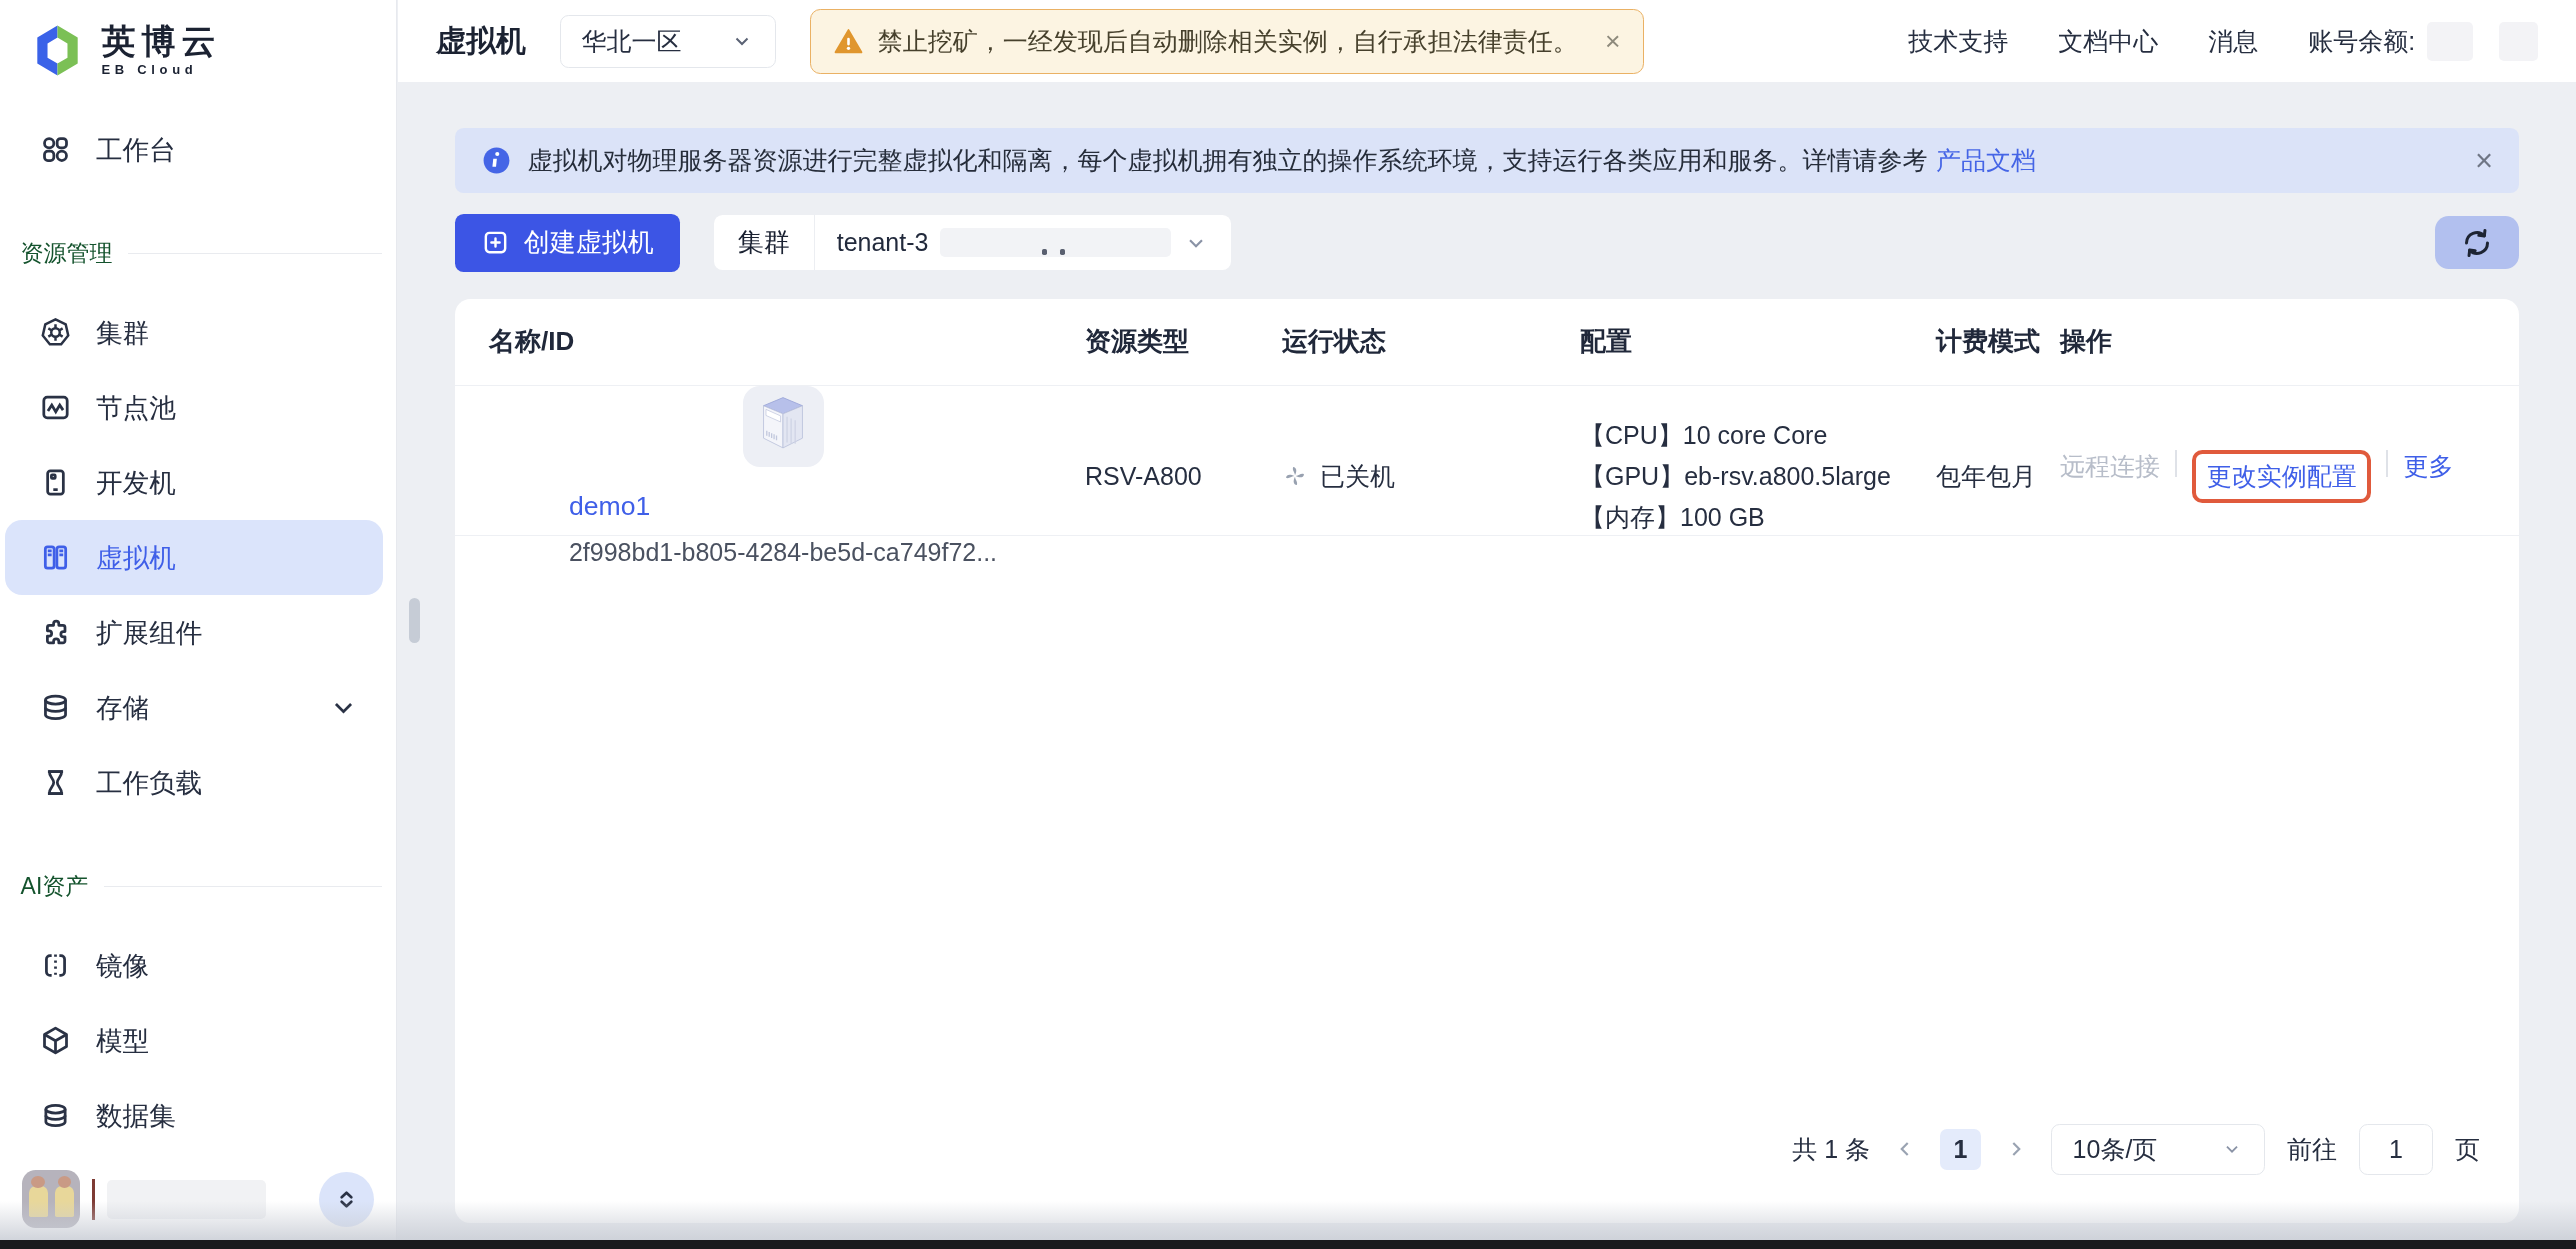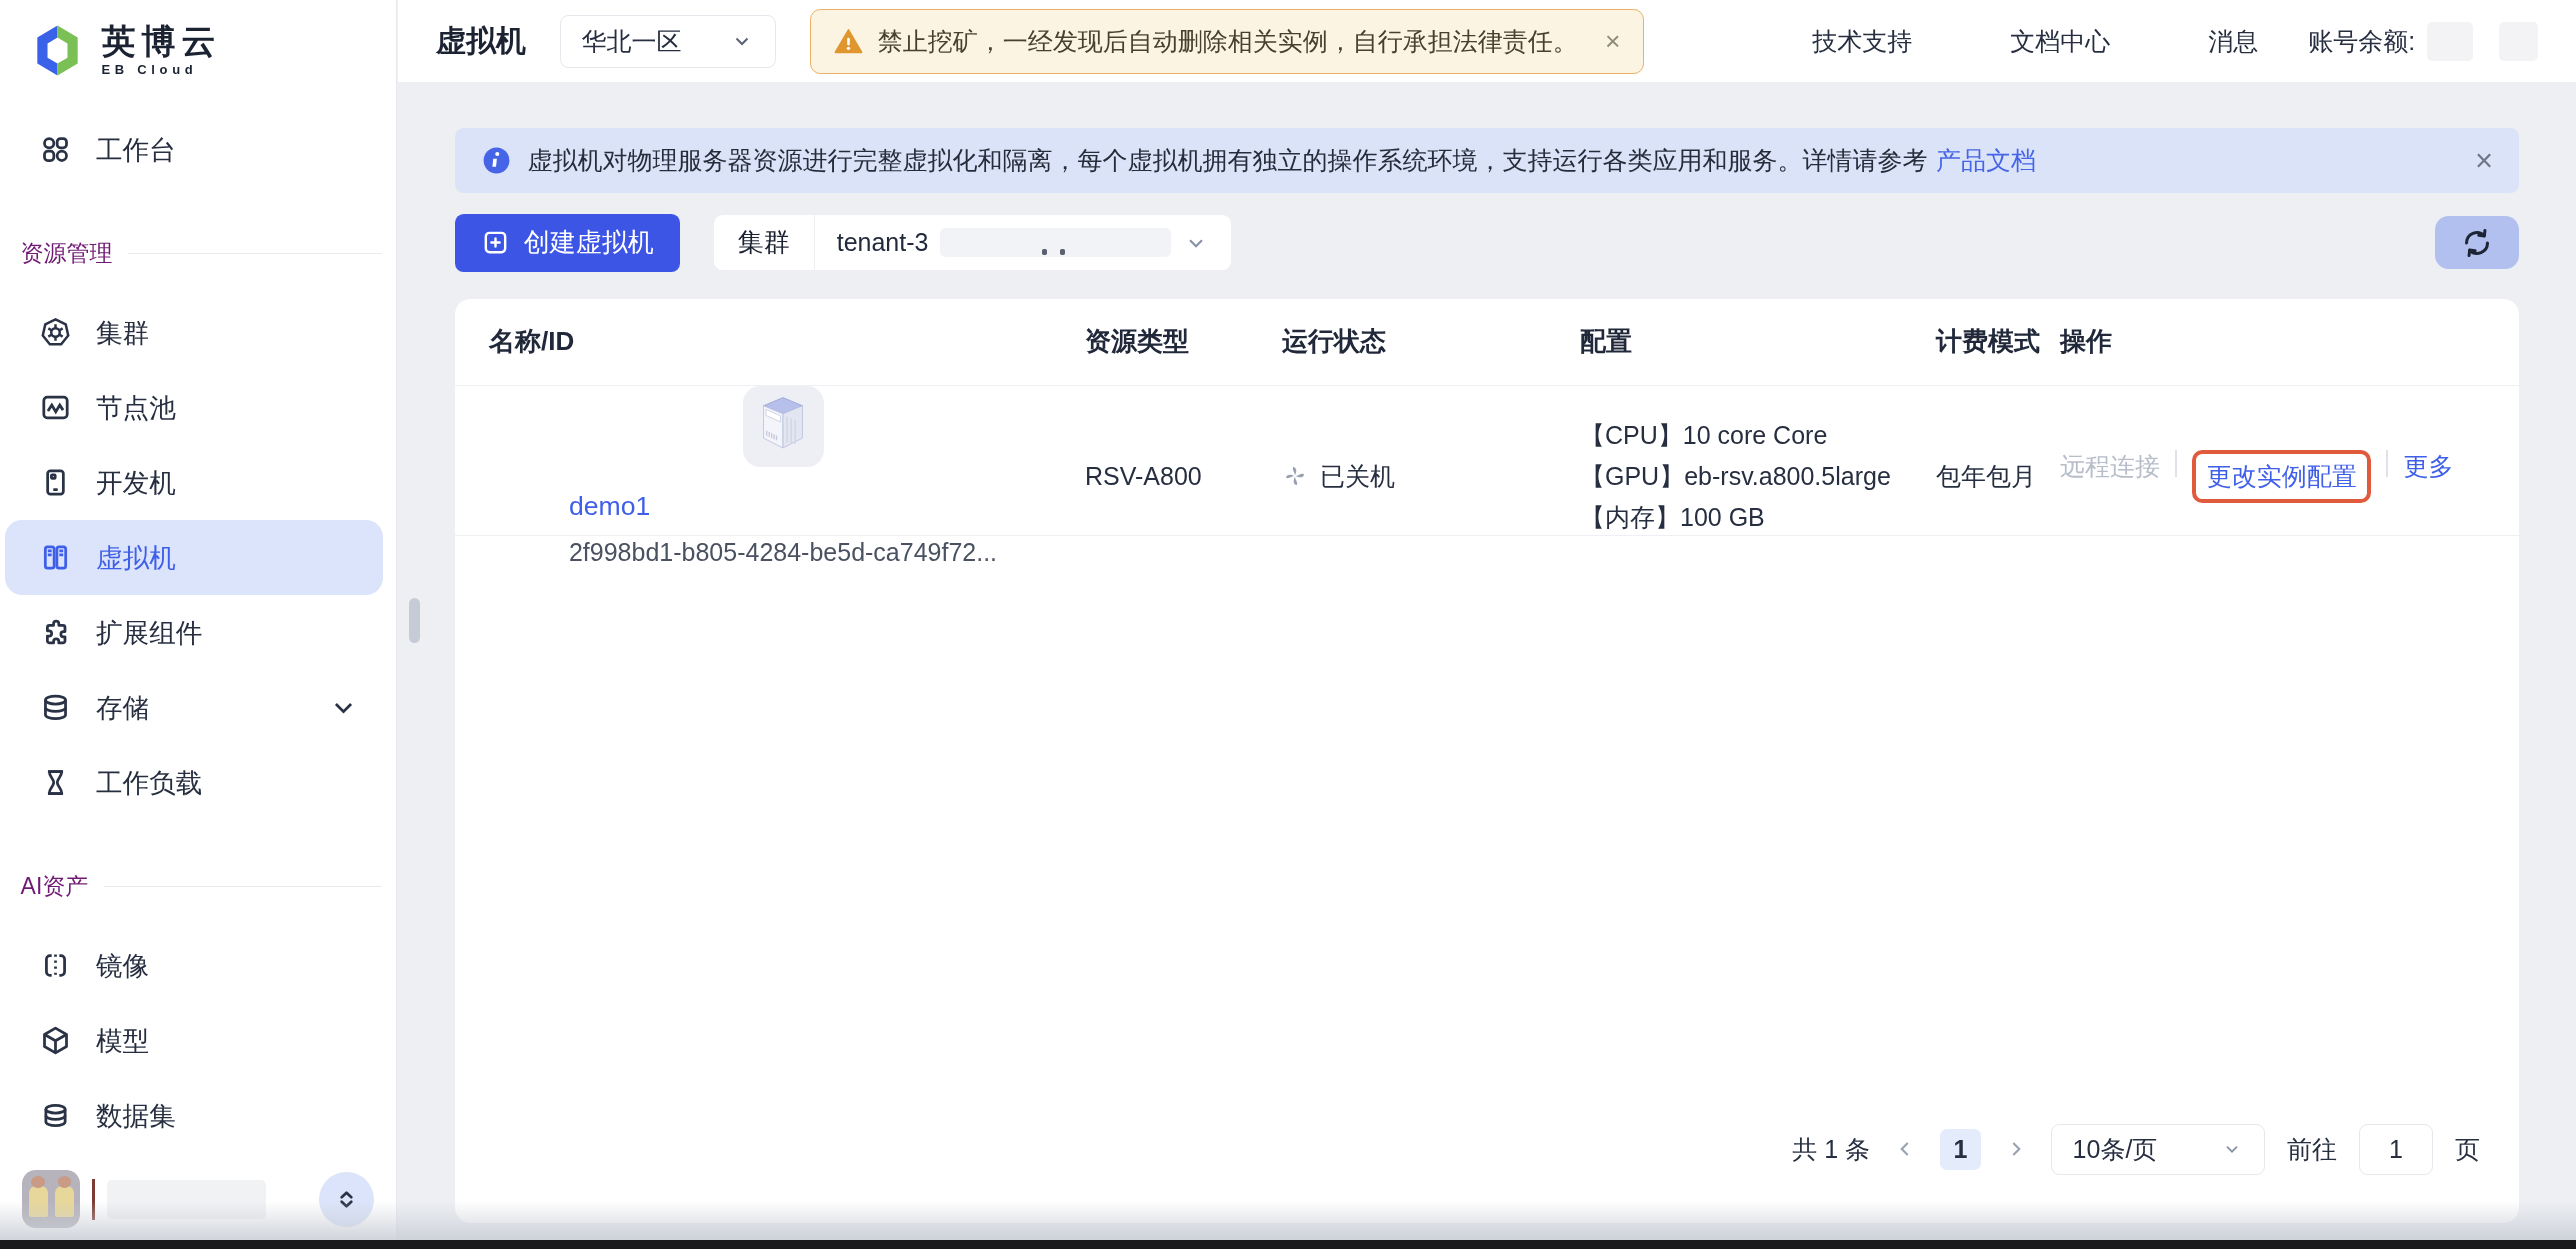--- a/index.html
+++ b/index.html
@@ -18,21 +18,21 @@
   .logo-cn { font-size:34px; font-weight:700; letter-spacing:6px; color:#1b2232; line-height:1; }
   .logo-en { font-size:13px; font-weight:600; letter-spacing:4.7px; color:#1b2232; margin-top:4.3px; }
   .nav-item { display:flex; align-items:center; gap:24px; height:75px; padding-left:39px;
     font-size:26.6px; color:#262e40; cursor:pointer; }
   .nav-item svg { width:33px; height:33px; flex:none; stroke:#2a3245; }
   .nav-item.active { background:#dbe4fb; color:#3f5fe8; border-radius:17px;
     margin:0 13px 0 5.1px; padding-left:34px; }
   .nav-item.active svg { stroke:#3f5fe8; }
   .nav-first { margin-top:33px; }
   .nav-section { display:flex; align-items:center; margin:51px 0 26px 0;
-    padding-left:20.6px; font-size:23px; color:#701a75; }
+    padding-left:20.6px; font-size:23px; color:#14532d; }
   .nav-section .line { flex:1; height:1.7px; background:#e9ebef; margin:0 13.7px 0 15.4px; }
   .chev-end { margin-left:auto; margin-right:36px; }
   .user-row { position:absolute; left:22px; right:22px; bottom:20.6px;
     display:flex; align-items:center; gap:12px; }
   .avatar { width:58px; height:58px; border-radius:13.7px; background:#b6b3bc;
     position:relative; overflow:hidden; flex:none; }
   .avatar .fig { position:absolute; width:19px; height:31px; border-radius:6.9px 6.9px 1.7px 1.7px;
     background:#e8d79a; top:15.4px; }
   .avatar .fig::before { content:""; position:absolute; top:-10.3px; left:2.6px; width:13.7px; height:12px;
     border-radius:50%; background:#c99a85; }
@@ -49,21 +49,21 @@
     display:flex; align-items:center; padding:0 38px; box-sizing:border-box; }
   .page-title { font-size:30px; font-weight:700; color:#1b2232; }
   .region-select { margin-left:34px; width:216px; height:53px; border:1.7px solid #e4e7ec;
     border-radius:8.6px; display:flex; align-items:center; padding:0 20.6px;
     color:#262e40; box-sizing:border-box; cursor:pointer; background:#fff; }
   .warn-banner { margin-left:34px; height:65px; background:#fcf4e2; border:1.7px solid #eab164;
     border-radius:10.3px; display:flex; align-items:center; padding:0 22px; gap:13.7px;
     color:#46402c; box-sizing:border-box; }
   .warn-close { color:#8e8a7c; font-size:26.6px; margin-left:13.7px; cursor:pointer; }
   .top-links { margin-left:auto; display:flex; align-items:center; gap:50px; color:#262e40; }
-  .top-link { cursor:pointer;margin-left:48px; }
+  .top-link { cursor:pointer; }
   .balance { display:flex; align-items:center; gap:12px; }
   .blur-chip { background:#f3f3f6; border-radius:5.1px; }
 
   
   .content { position:absolute; left:398px; right:0; top:82px; bottom:0;
     padding:0 57px; box-sizing:border-box; }
   .info-banner { margin-top:46px; height:65px; background:#dbe3f8; border-radius:8.6px;
     display:flex; align-items:center; padding:0 26px; color:#262d3a; box-sizing:border-box; }
   .info-icon { margin-right:15.4px; flex:none; }
   .info-link { color:#4565e6; margin-left:8.6px; cursor:pointer; }

